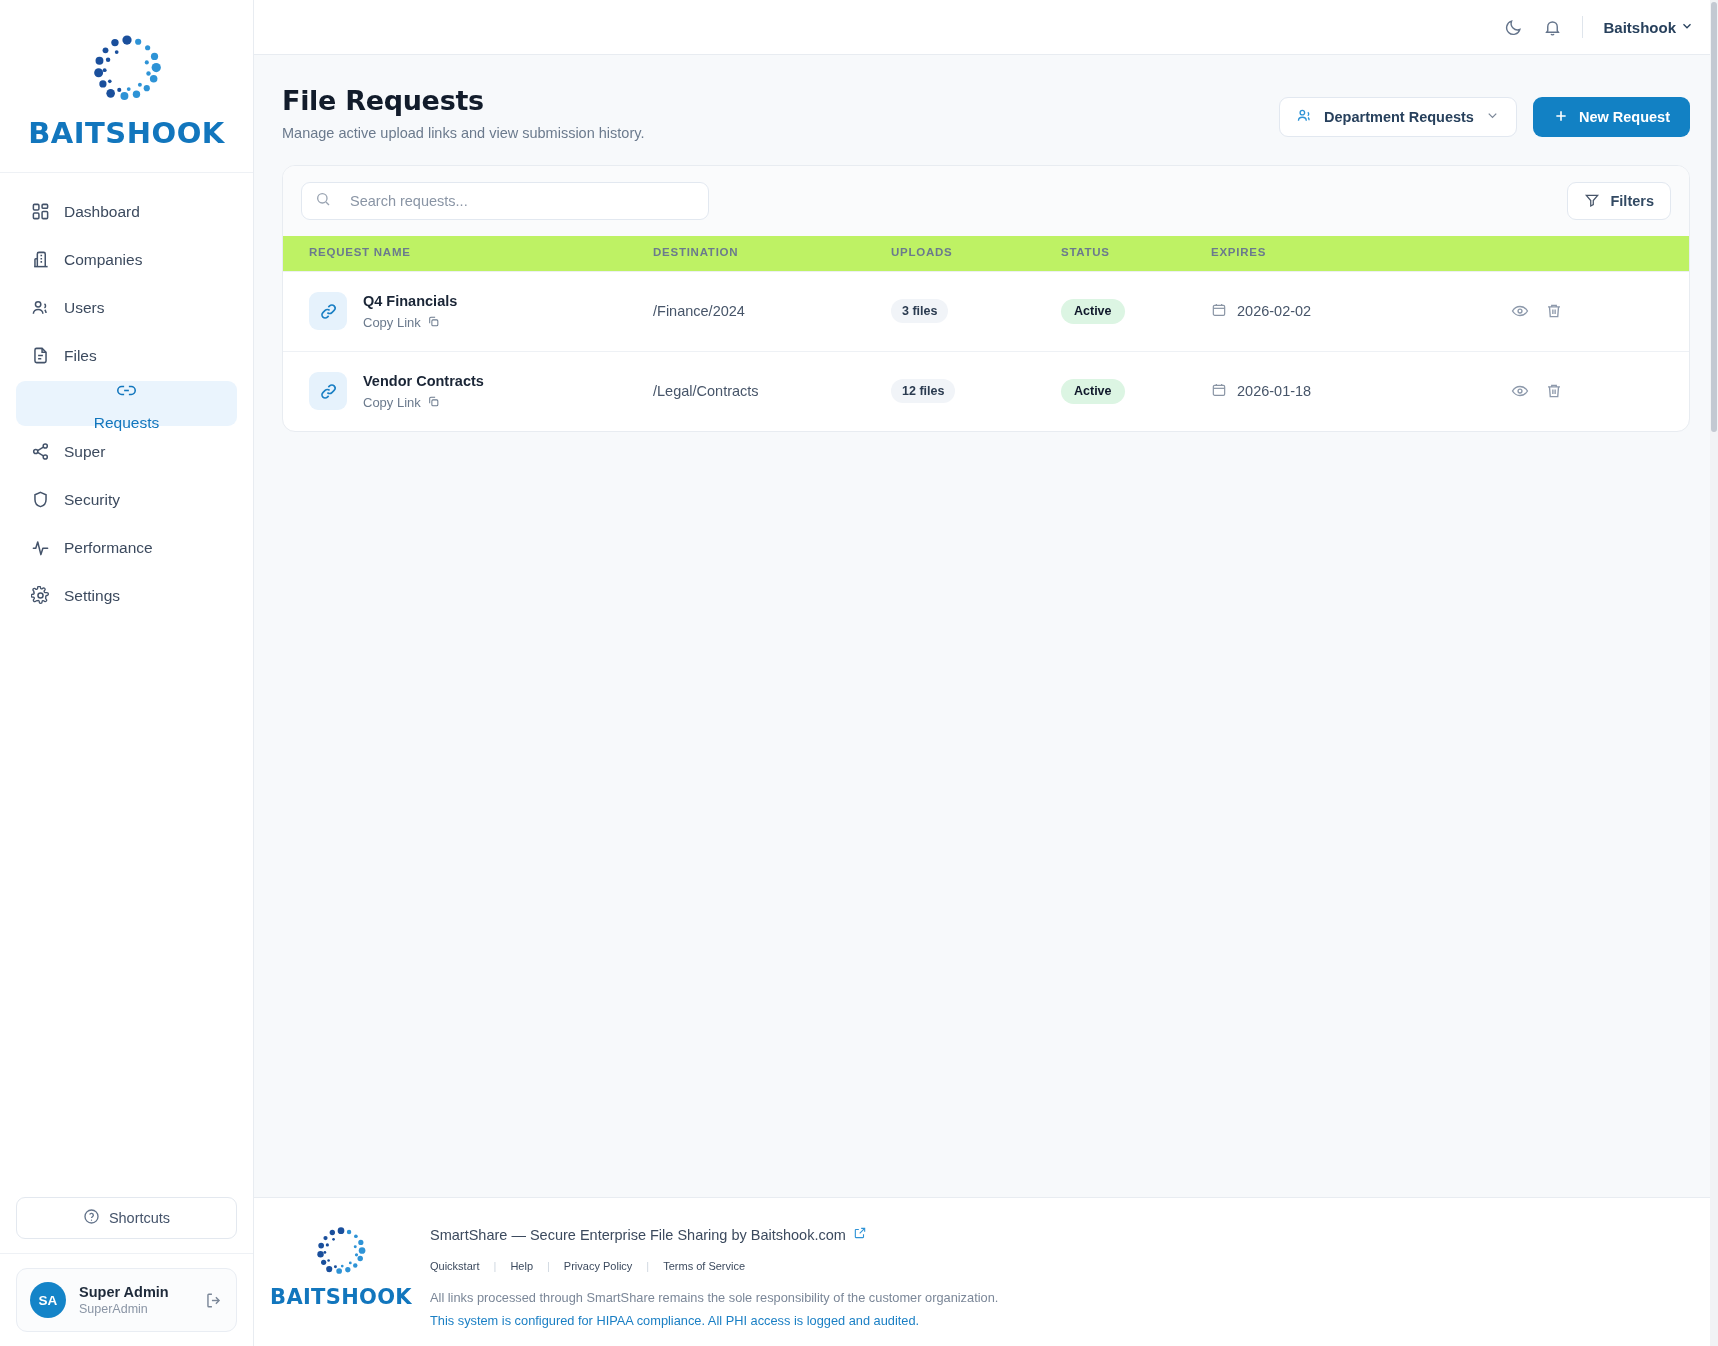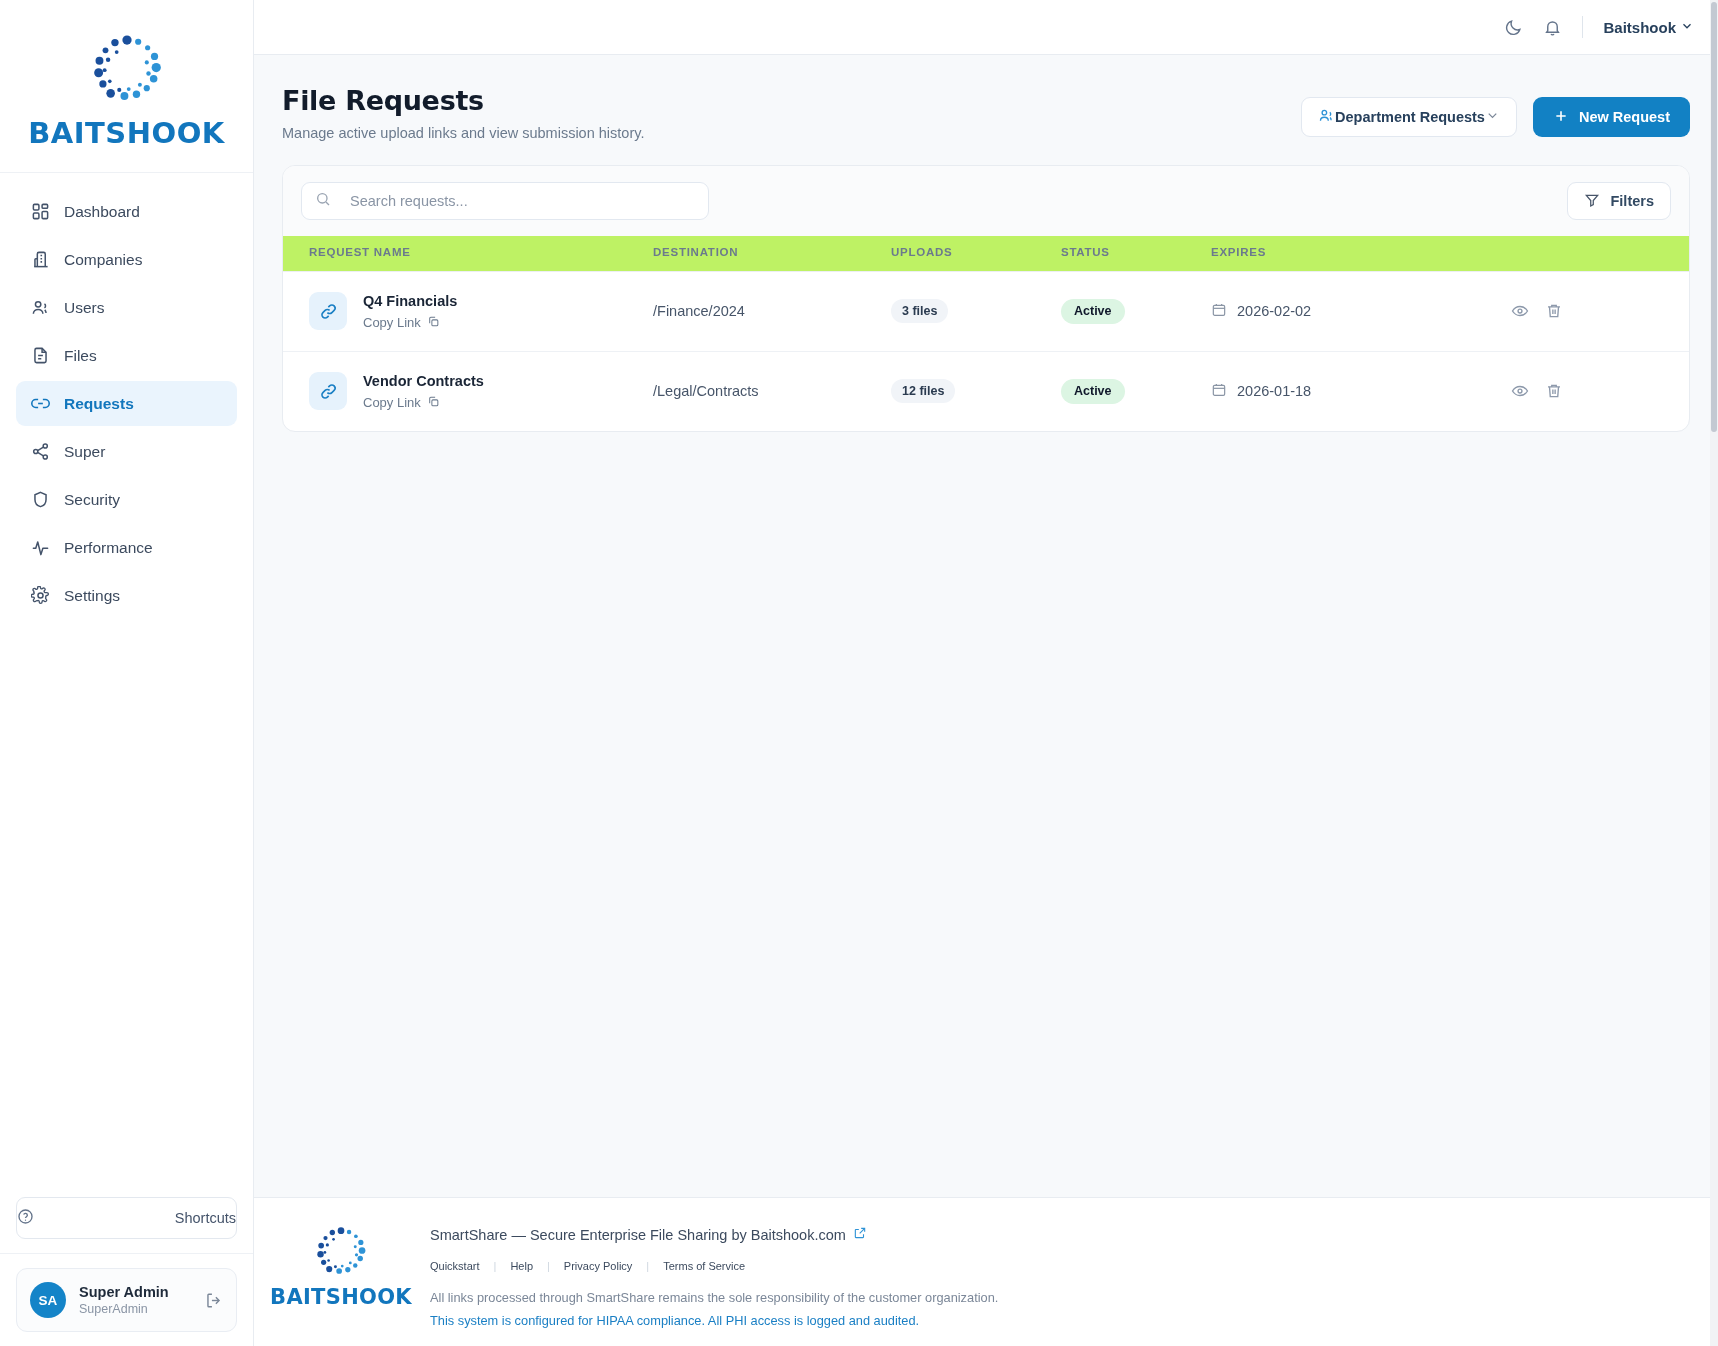--- a/index.html
+++ b/index.html
@@ -23,26 +23,26 @@
                 color: #1276bd; margin-top: 2px; font-family: "DejaVu Sans", sans-serif; }
 
   .nav { padding: 16px 16px 0; flex: 0 0 auto; }
   .nav-item {
     display: flex; align-items: center; gap: 14px;
     height: 45px; padding: 0 14px; border-radius: 9px;
     color: #3c4a5e; font-size: 15.5px; margin-bottom: 3px; cursor: pointer;
   }
   .nav-item .ico { width: 20px; height: 20px; display: flex;
                    align-items: center; justify-content: center; color: #44536a; }
-  .nav-item.active { background: #eaf4fd; color: #1276bd; font-weight: 700; }
+  .nav-item.active { background: #eaf4fd; color: #1276bd; font-weight: 400; flex-direction: column; }
   .nav-item.active .ico { color: #1276bd; }
 
   .sb-bottom { margin-top: auto; padding: 0 16px 14px; }
   .shortcuts {
-    display: flex; align-items: center; justify-content: space-between; gap: 9px;
+    display: flex; align-items: center; justify-content: center; gap: 9px;
     height: 42px; border: 1px solid #e3e8ef; border-radius: 9px;
     color: #44536a; font-size: 14.5px; cursor: pointer; background: #fff;
   }
   .sb-divider { height: 1px; background: #eef1f5; margin: 14px -16px 14px; }
   .user-card {
     display: flex; align-items: center; gap: 13px; height: 64px;
     border: 1px solid #e9edf3; border-radius: 11px; padding: 0 13px;
     background: #fbfcfd; cursor: pointer;
   }
   .avatar {
@@ -80,21 +80,21 @@
   .content { flex: 1 1 auto; padding: 30px 28px 0; overflow: hidden; }
 
   .page-head { display: flex; align-items: flex-start; }
   .page-title { font-size: 27px; font-weight: 800; color: #121c2b; letter-spacing: -.3px;
                 font-family: "DejaVu Sans", sans-serif; }
   .page-sub { font-size: 14.5px; color: #6b7a8d; margin-top: 9px; }
   .head-actions { margin-left: auto; display: flex; align-items: center; gap: 16px;
                   padding-top: 12px; }
   .dept-btn {
     height: 40px; padding: 0 16px; border: 1px solid #e2e8f0; border-radius: 9px;
-    background: #fff; display: flex; align-items: center; 
+    background: #fff; display: flex; align-items: center; gap: 11px;
     font-size: 14.5px; color: #27405c; font-weight: 600; cursor: pointer; min-width: 206px;
   }
   .dept-btn .chev { margin-left: auto; color: #7b8798; }
   .new-btn {
     height: 40px; padding: 0 20px; border-radius: 9px; background: #1281c4;
     color: #fff; display: flex; align-items: center; gap: 10px;
     font-size: 14.5px; font-weight: 700; border: 0; cursor: pointer; font-family: inherit;
   }
 
   .panel { margin-top: 24px; background: #fff; border: 1px solid #e8ecf1;

